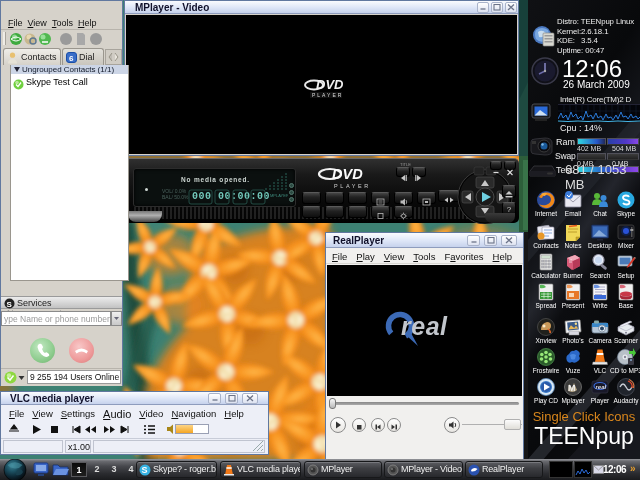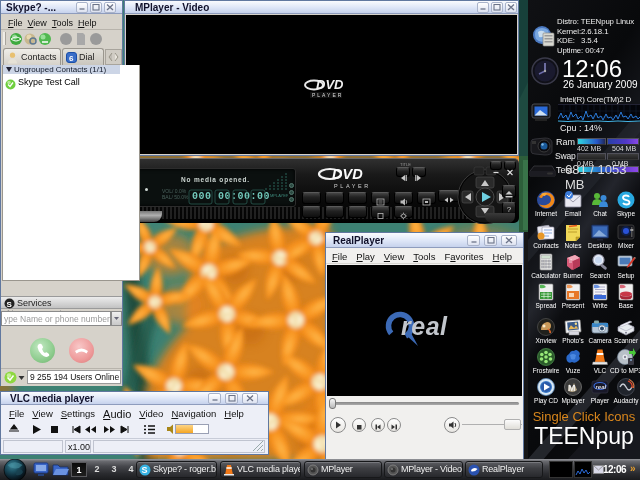--- a/index.html
+++ b/index.html
@@ -13,21 +13,21 @@
 .tb { width:12px; height:11px; background:linear-gradient(#ffffff,#dde2f0); border:1px solid #a9b3ca; border-radius:2px; color:#6b7388; font-size:7px; line-height:9px; text-align:center; font-weight:bold; }
 .mitem { display:inline-block; font-size:10px; color:#111; }
 .mitem u { text-decoration:underline; }
 
 #skype { left:0; top:0; width:123px; height:386px; }
 #sk-menu { position:absolute; left:0; top:14px; width:121px; height:15px; background:#d6d2ca; border-bottom:1px solid #b8b4ac; }
 #sk-menu .mitem { margin-top:1px; }
 #sk-tool { position:absolute; left:0; top:30px; width:121px; height:16px; background:#d6d2ca; }
 #sk-tabs { position:absolute; left:0; top:46px; width:121px; height:18px; background:#d6d2ca; }
 .sk-tab { position:absolute; top:1px; height:17px; background:linear-gradient(#efede8,#d6d2ca); border:1px solid #9a968e; border-bottom:none; border-radius:3px 3px 0 0; font-size:9px; color:#222; }
-#sk-list { position:absolute; left:1px; top:64px; width:138px; height:216px; background:#fff; border:1px solid #9a968e; border-top:none; }
+#sk-list { position:absolute; left:9px; top:64px; width:119px; height:216px; background:#fff; border:1px solid #9a968e; border-top:none; }
 #sk-hdr { position:absolute; left:0px; top:0px; width:117px; height:9px; background:#ccd5e6; font-size:8px; color:#101828; line-height:9px; }
 #sk-bot { position:absolute; left:0; top:280px; width:121px; height:105px; background:#d6d2ca; }
 .scirc { position:absolute; width:25px; height:25px; border-radius:50%; }
 
 #mpl { left:124px; top:0; width:395px; height:156px; }
 #mpl .content { position:absolute; left:1px; top:14px; width:391px; height:139px; background:#000; }
 
 #deck { position:absolute; left:124px; top:158px; width:395px; height:65px; background:linear-gradient(#303030,#191919 25%,#0b0b0b 60%,#000); border-radius:5px; border-top:1px solid #6a6a6a; }
 .dkb { position:absolute; background:linear-gradient(#454545,#222 40%,#0e0e0e); border:1px solid #000; border-top-color:#5a5a5a; border-radius:3px; }
 
@@ -299,33 +299,20 @@
           <path d="M6,2 L9.5,5.5 L2.5,5.5 Z" fill="#c8c8c8"></path>
           <rect x="2.5" y="7" width="7" height="1.5" fill="#c8c8c8"></rect>
         </svg></div>
     <div class="dkb" style="right:3px;top:43px;width:14px;height:13px;color:#ccc;font-size:8px;text-align:center;line-height:13px;">?</div>
 
     <div class="abs" style="left:4px;top:52px;width:34px;height:11px;border-radius:0 0 8px 8px;background:linear-gradient(#777,#b0b0b0 40%,#444);"></div>
     <div class="abs" style="right:4px;top:54px;width:30px;height:10px;border-radius:0 0 7px 7px;background:linear-gradient(#3a3a3a,#1a1a1a);"></div>
   </div>
 
   <div class="win" id="skype">
-    <div class="tbar">Skype? -...
-      <div class="tbtns">
-          <div class="tb"><svg width="10" height="9" viewBox="0 0 10 9">
-              <path d="M2.5,6 H7.5" stroke="#6b7388" stroke-width="1.3" fill="none"></path>
-            </svg></div>
-          <div class="tb"><svg width="10" height="9" viewBox="0 0 10 9">
-              <rect x="2" y="1.5" width="6" height="5.5" fill="none" stroke="#6b7388" stroke-width="1.1"></rect>
-            </svg></div>
-          <div class="tb"><svg width="10" height="9" viewBox="0 0 10 9">
-              <path d="M2,1.5 L8,7 M8,1.5 L2,7" stroke="#6b7388" stroke-width="1.3" fill="none"></path>
-            </svg></div>
-        </div>
-    </div>
     <div id="sk-menu" style="display:flex;align-items:center;padding-left:7px;gap:5px;">
       <span class="mitem" style="font-size:9px;"><u>F</u>ile</span>
       <span class="mitem" style="font-size:9px;"><u>V</u>iew</span>
       <span class="mitem" style="font-size:9px;"><u>T</u>ools</span>
       <span class="mitem" style="font-size:9px;"><u>H</u>elp</span>
     </div>
     <div id="sk-tool">
       <div class="abs" style="left:2px;top:1px;width:3px;height:13px;border-left:2px solid #efece6;border-right:1px solid #a8a49c;"></div>
       <svg class="abs" style="left:8px;top:1px" width="110" height="14" viewBox="0 0 110 14">
         <circle cx="7" cy="7" r="6" fill="#3faa3f"></circle>
@@ -553,21 +540,21 @@
     <div class="sdtxt" style="left:29px;top:17px;line-height:9.5px;font-size:7.8px;letter-spacing:-0.1px;">Distro: TEENpup Linux<br>Kernel:2.6.18.1<br>KDE: &nbsp;&nbsp;3.5.4<br>Uptime: 00:47</div>
 
     <svg class="abs" style="left:3px;top:57px" width="28" height="28" viewBox="0 0 28 28">
       <circle cx="14" cy="14" r="13" fill="#101018" stroke="#3a3a4a" stroke-width="1.5"></circle>
       <circle cx="14" cy="14" r="10.5" fill="#1a1a2e"></circle>
       <path d="M14,14 L14,6" stroke="#8888c8" stroke-width="1.5"></path>
       <path d="M14,14 L8,17" stroke="#6a6aa8" stroke-width="1.5"></path>
       <circle cx="14" cy="14" r="1.2" fill="#aaa"></circle>
     </svg>
     <div class="abs" style="left:34px;top:55px;width:78px;font-size:24px;color:#fff;letter-spacing:0px;">12:06</div>
-    <div class="abs" style="left:35px;top:79px;font-size:10px;color:#fff;">26 January 2009</div>
+    <div class="abs" style="left:35px;top:79px;font-size:10px;color:#fff;">26 March 2009</div>
 
     <div class="abs" style="left:32px;top:95px;font-size:8px;letter-spacing:-0.2px;color:#eee;white-space:nowrap;">Intel(R) Core(TM)2 D</div>
     <svg class="abs" style="left:3px;top:103px" width="20" height="19" viewBox="0 0 20 19">
       <rect x="1" y="1" width="18" height="14" rx="2" fill="#16181c" stroke="#4a4c52" stroke-width="1"></rect>
       <rect x="3.5" y="3.5" width="13" height="9" fill="#2a6ad8"></rect>
         <path d="M3.5,12.5 L9,7 L16.5,12.5 Z" fill="#cfe0f0"></path>
       <rect x="4" y="16" width="12" height="2" fill="#222"></rect>
     </svg>
     <div class="abs" style="left:30px;top:104px;width:82px;height:18px;background:#04050a;border-top:1px solid #223;overflow:hidden;">
       <svg width="82" height="18" viewBox="0 0 82 18">

